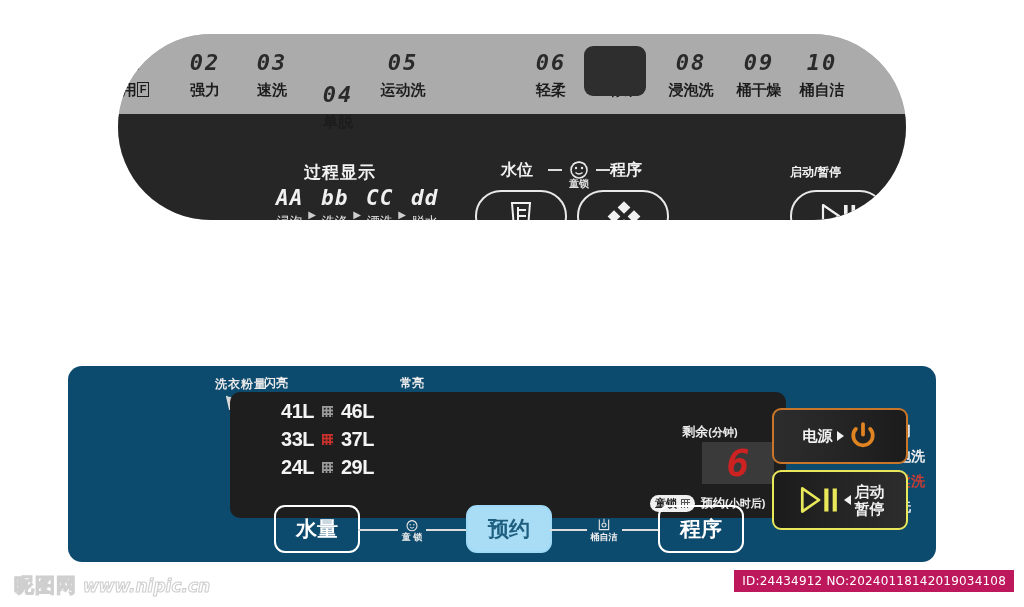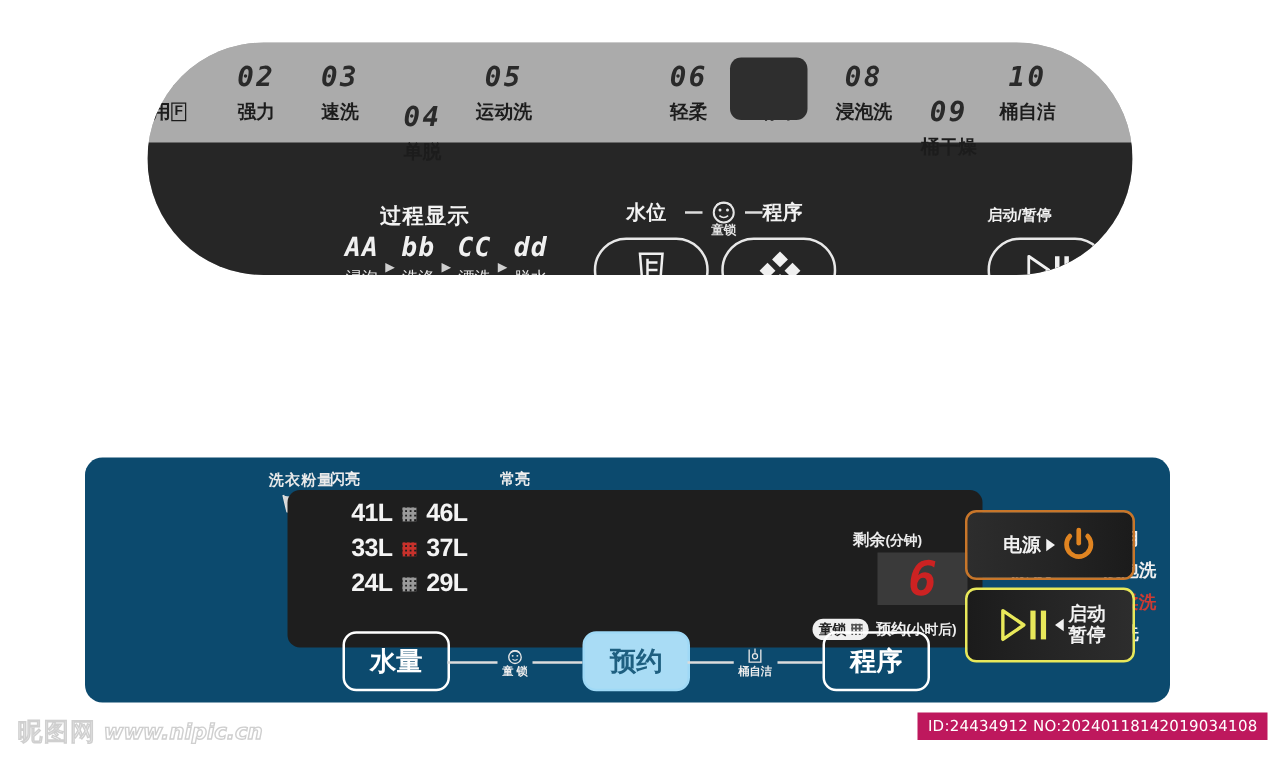--- a/index.html
+++ b/index.html
@@ -459,21 +459,21 @@
   #footer-logo {
     position: absolute;
     left: 14px;
     top: 572px;
     display: flex;
     align-items: center;
     gap: 6px;
   }
   #footer-logo .zh {
     font-size: 20px;
-    font-weight: normal;
+    font-weight: bold;
     color: #ffffff;
     -webkit-text-stroke: 1.2px #cfcfcf;
     letter-spacing: 1px;
     font-family: "DejaVu Sans", sans-serif;
   }
   #footer-logo .url {
     font-size: 17px;
     font-style: italic;
     font-weight: bold;
     color: #ffffff;
@@ -525,21 +525,21 @@
         <div class="prog-name">轻柔</div>
       </div>
       <div class="prog-item" style="left: 476px; top: 18px; width: 60px;">
         <div class="prog-num">07</div>
         <div class="prog-name">标准</div>
       </div>
       <div class="prog-item" style="left: 543px; top: 18px; width: 60px;">
         <div class="prog-num">08</div>
         <div class="prog-name">浸泡洗</div>
       </div>
-      <div class="prog-item" style="left: 611px; top: 18px; width: 60px; margin-top: 28px;">
+      <div class="prog-item" style="left: 611px; top: 18px; width: 60px;">
         <div class="prog-num">09</div>
         <div class="prog-name">桶干燥</div>
       </div>
       <div class="prog-item" style="left: 674px; top: 18px; width: 60px;">
         <div class="prog-num">10</div>
         <div class="prog-name">桶自洁</div>
       </div>
     </div>
   <div id="prog-blank-window"></div>
 

